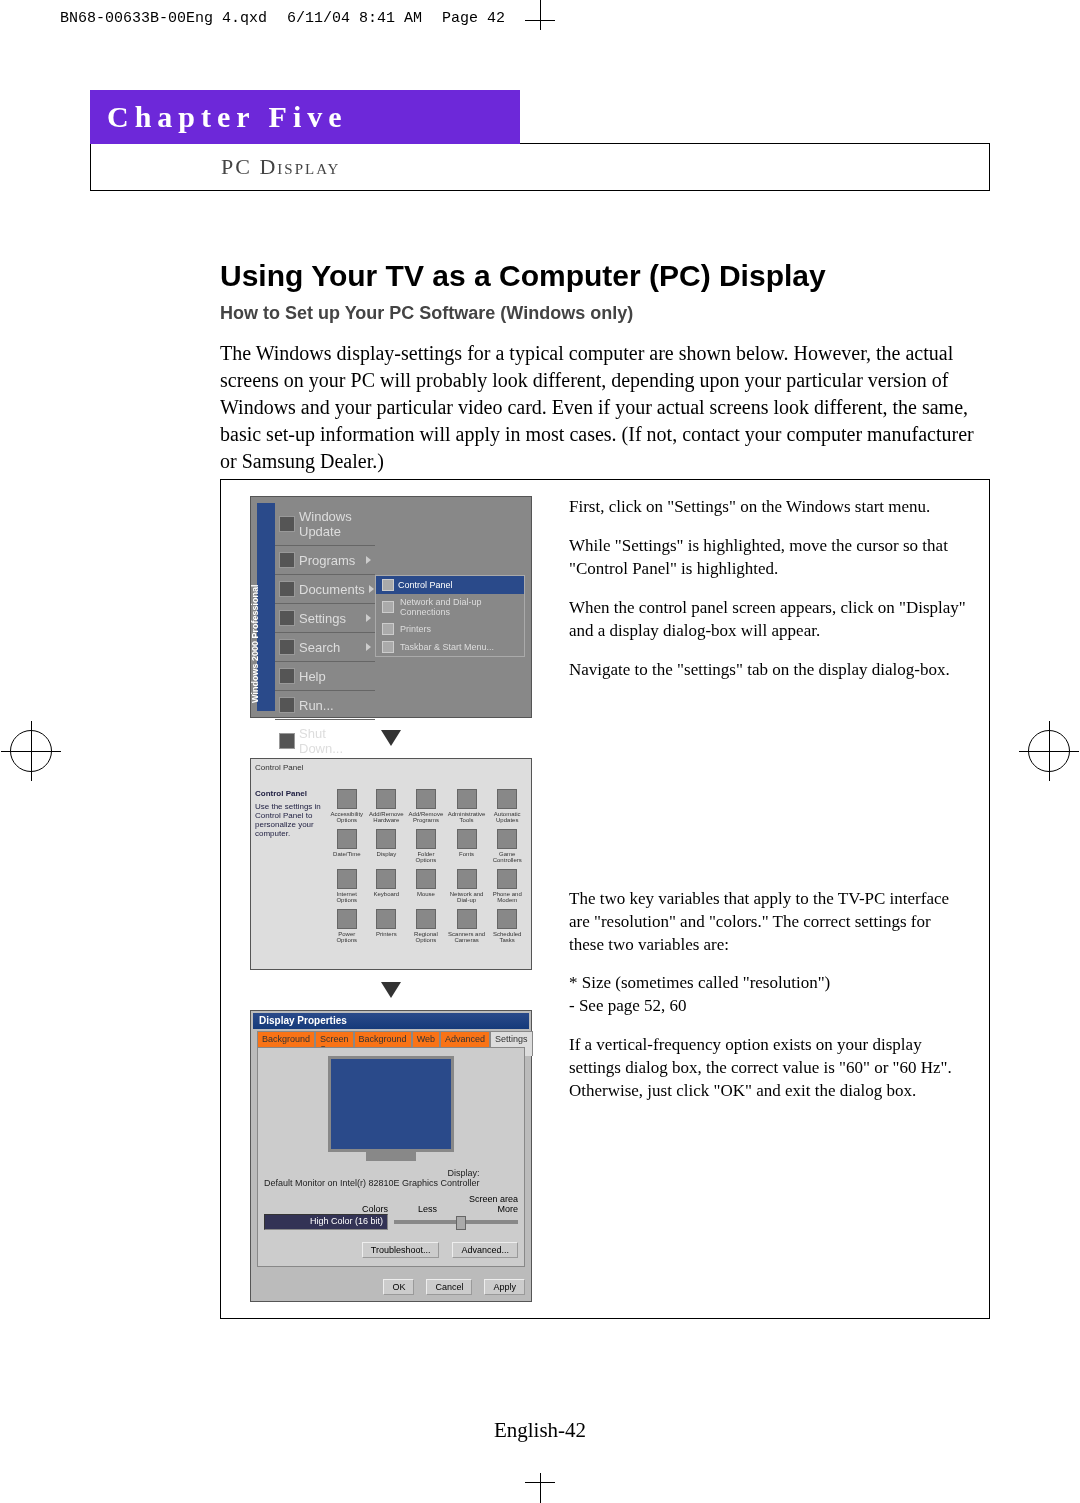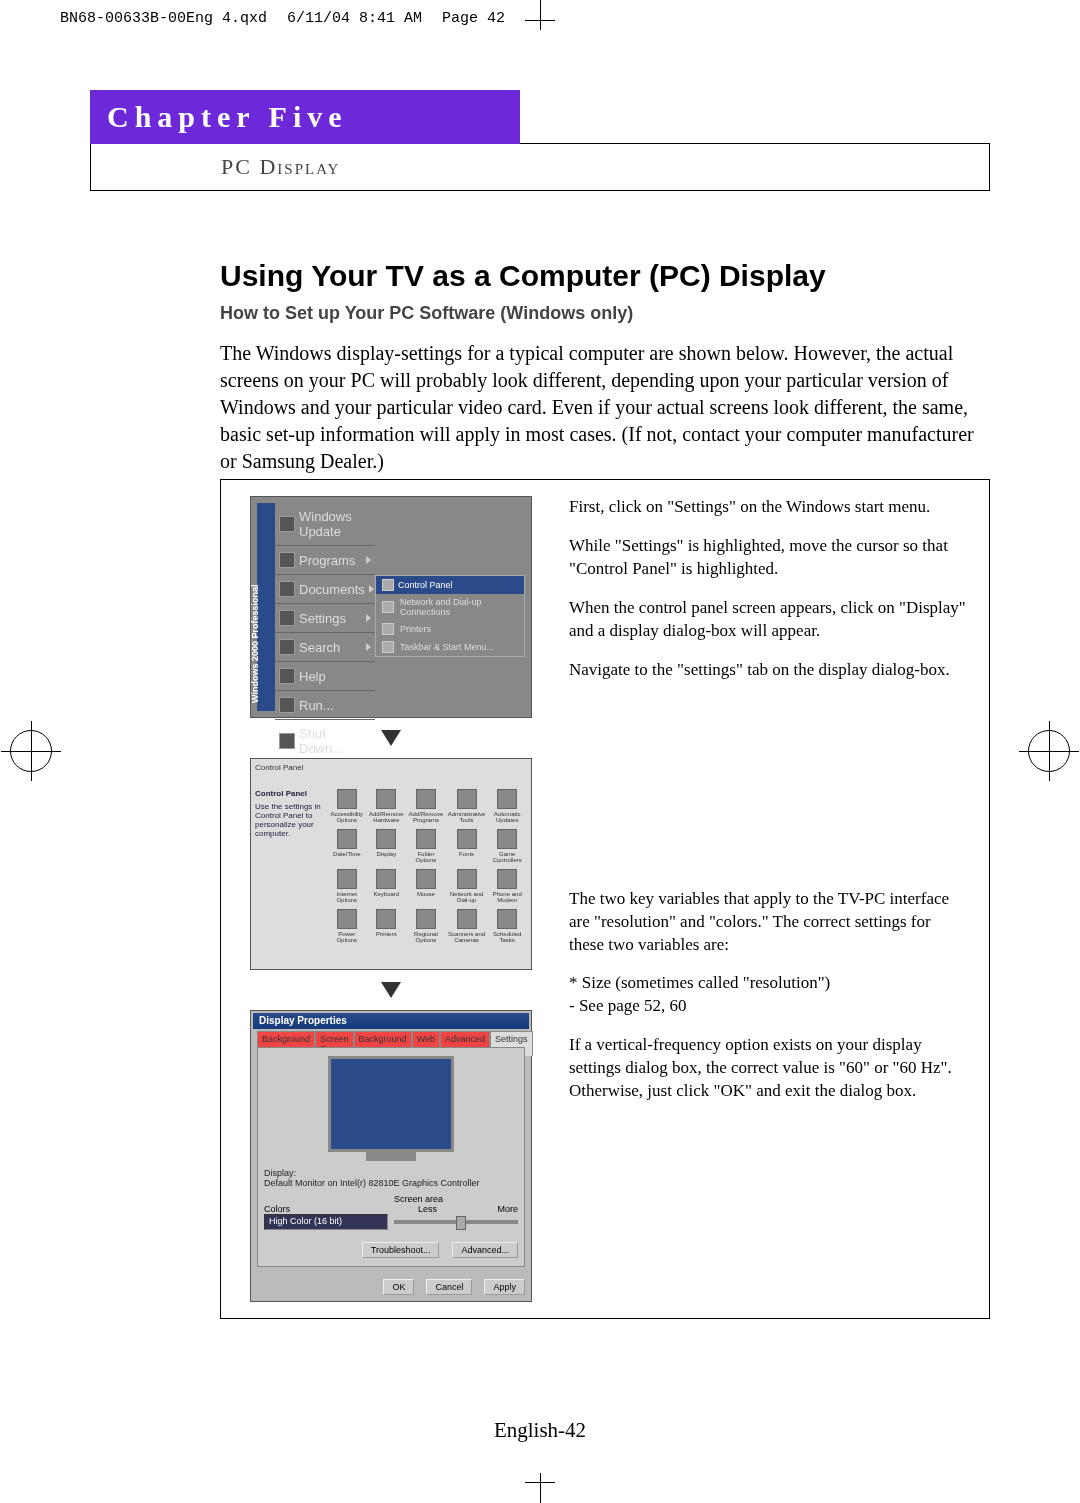--- a/index.html
+++ b/index.html
@@ -296,36 +296,37 @@
     position: absolute;
     top: 20px; left: 6px; right: 6px;
     display: flex;
     font: 9px Arial;
     color: #333;
   }
   .ss3 .dp-tab {
     border: 1px solid #888;
     border-bottom: none;
     padding: 2px 4px;
-    background: #ef4444;
+    background: #f97316;
   }
   .ss3 .dp-tab.active {
     background: #ddd;
   }
   .ss3 .dp-body {
     position: absolute;
     top: 36px; left: 6px; right: 6px; bottom: 34px;
     background: #ccc;
     border: 1px solid #888;
     display: flex;
     flex-direction: column;
     align-items: center;
     gap: 6px;
     padding: 8px 6px;
     box-sizing: border-box;
+    text-align: right;
   }
   .ss3 .monitor {
     width: 120px; height: 90px;
     background: #2a4a8a;
     border: 3px solid #888;
     position: relative;
   }
   .ss3 .monitor::after {
     content: "";
     position: absolute;

